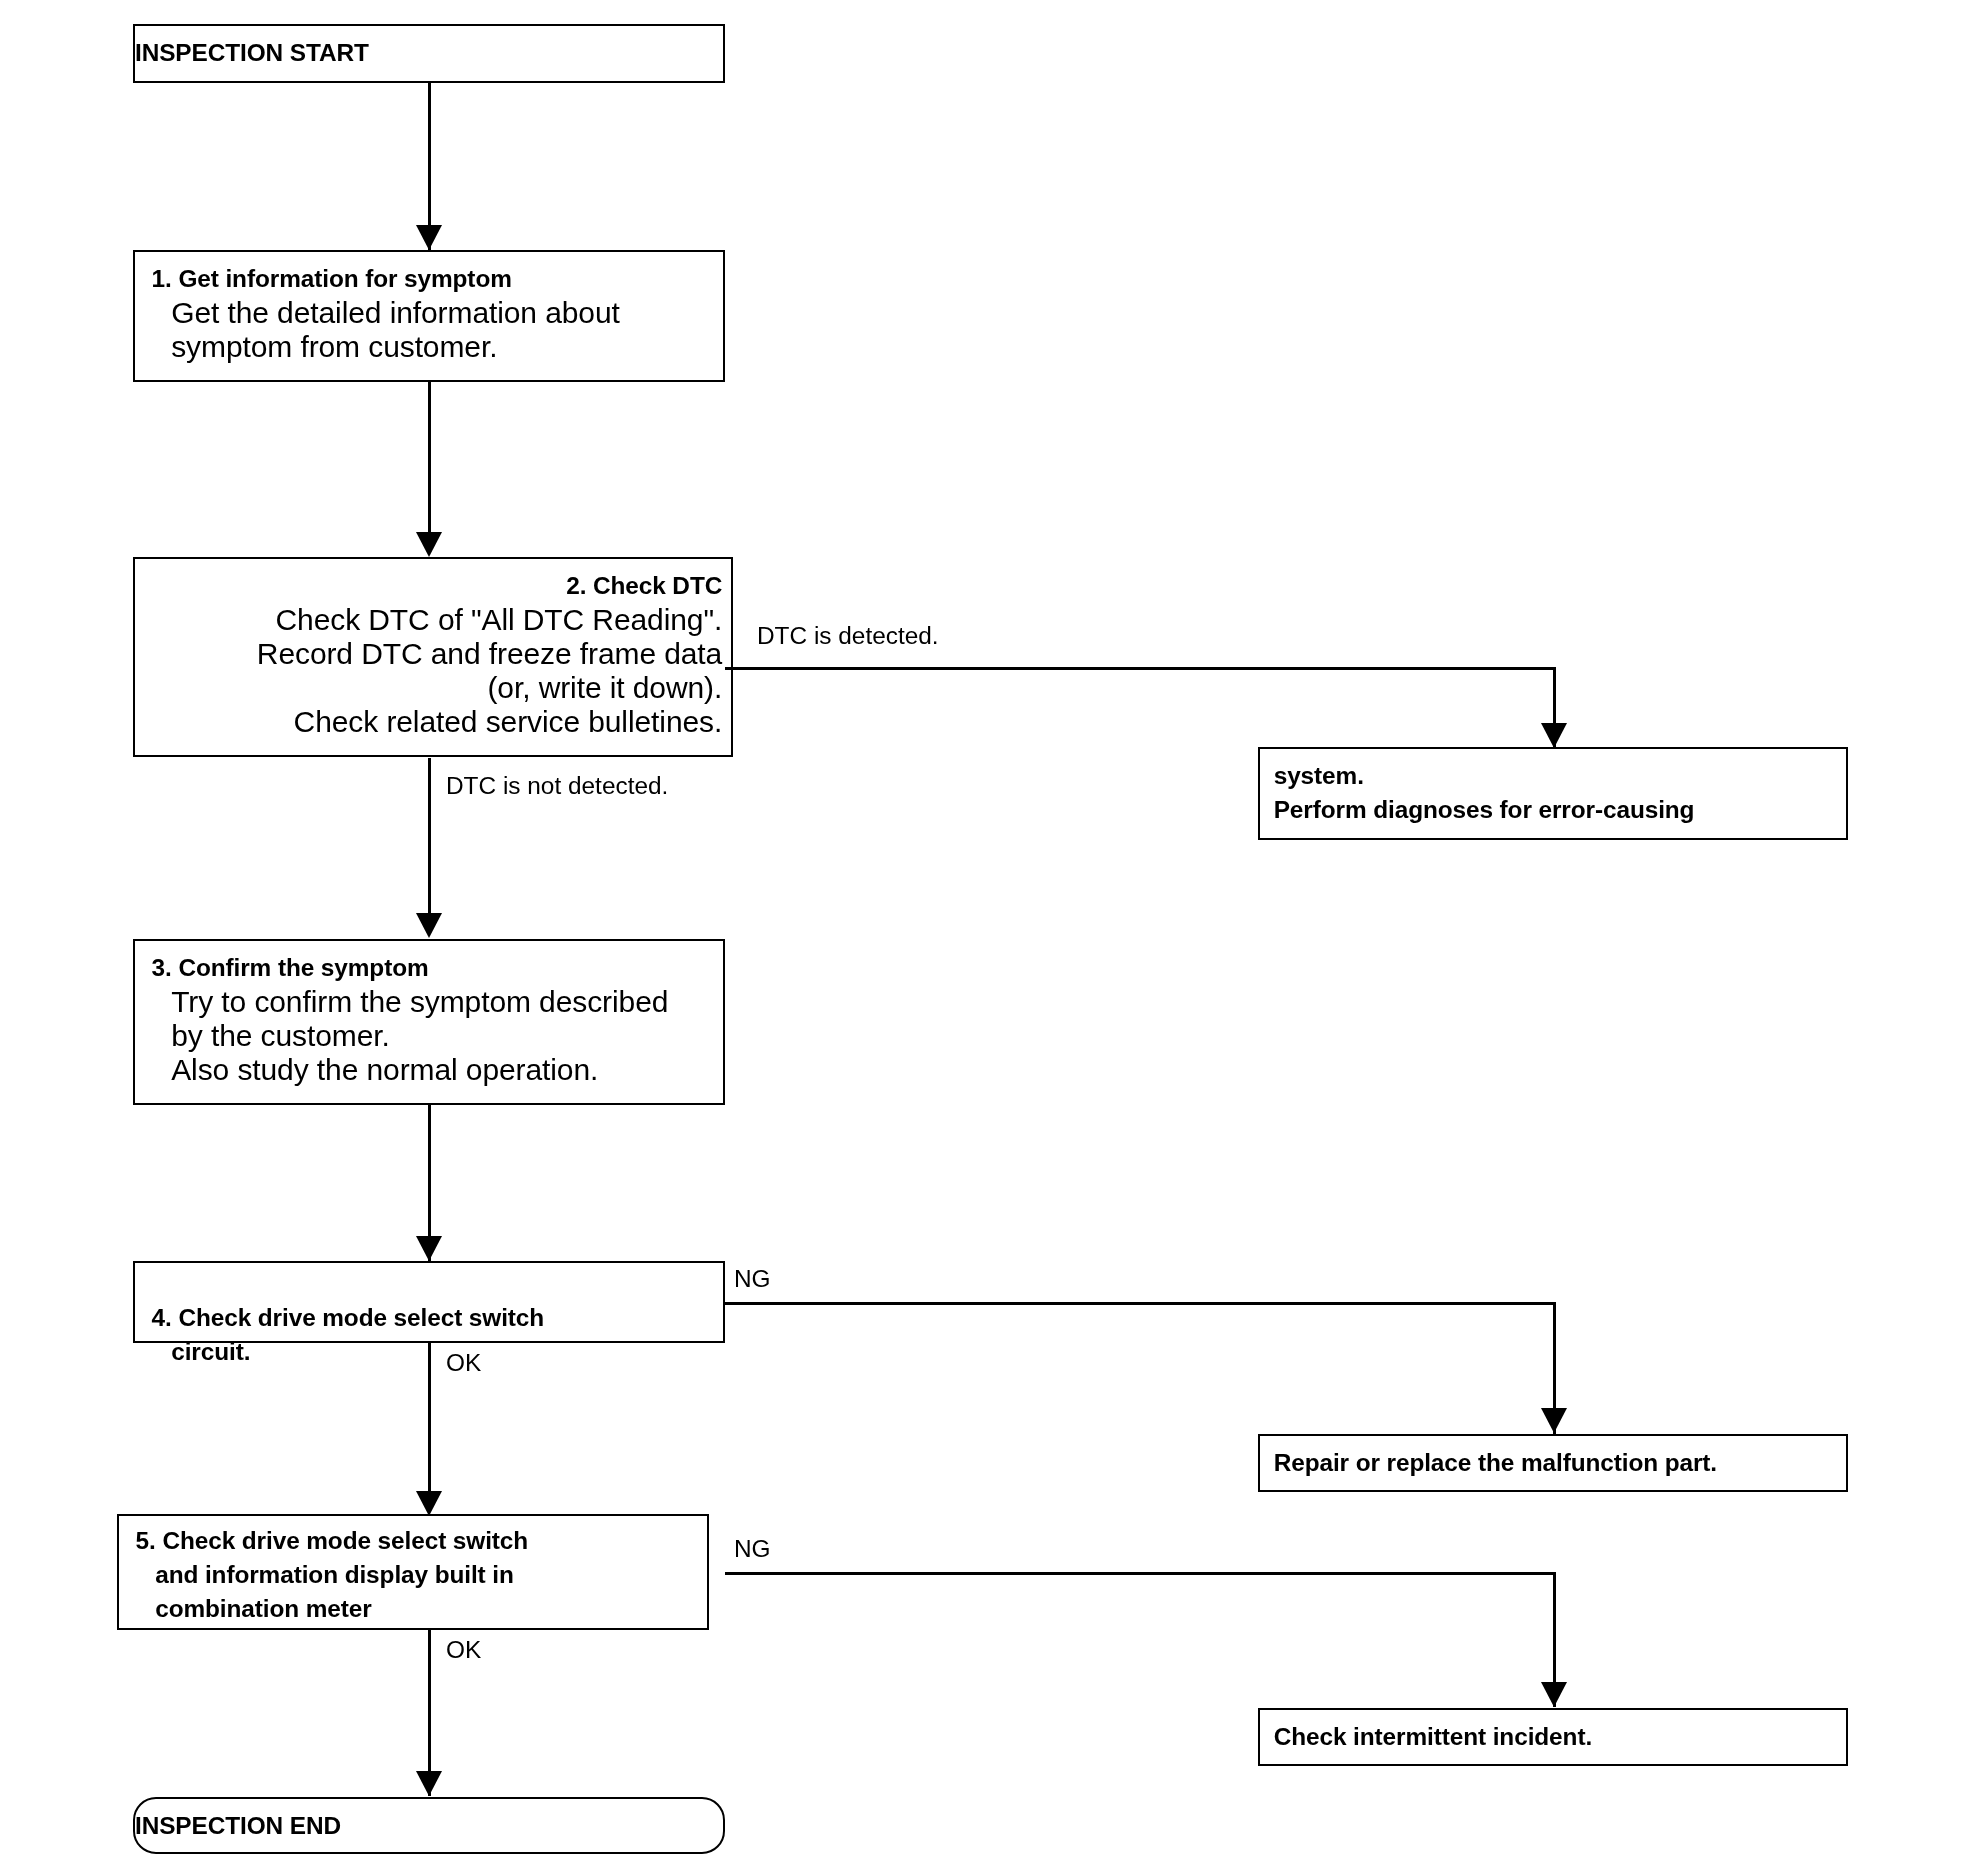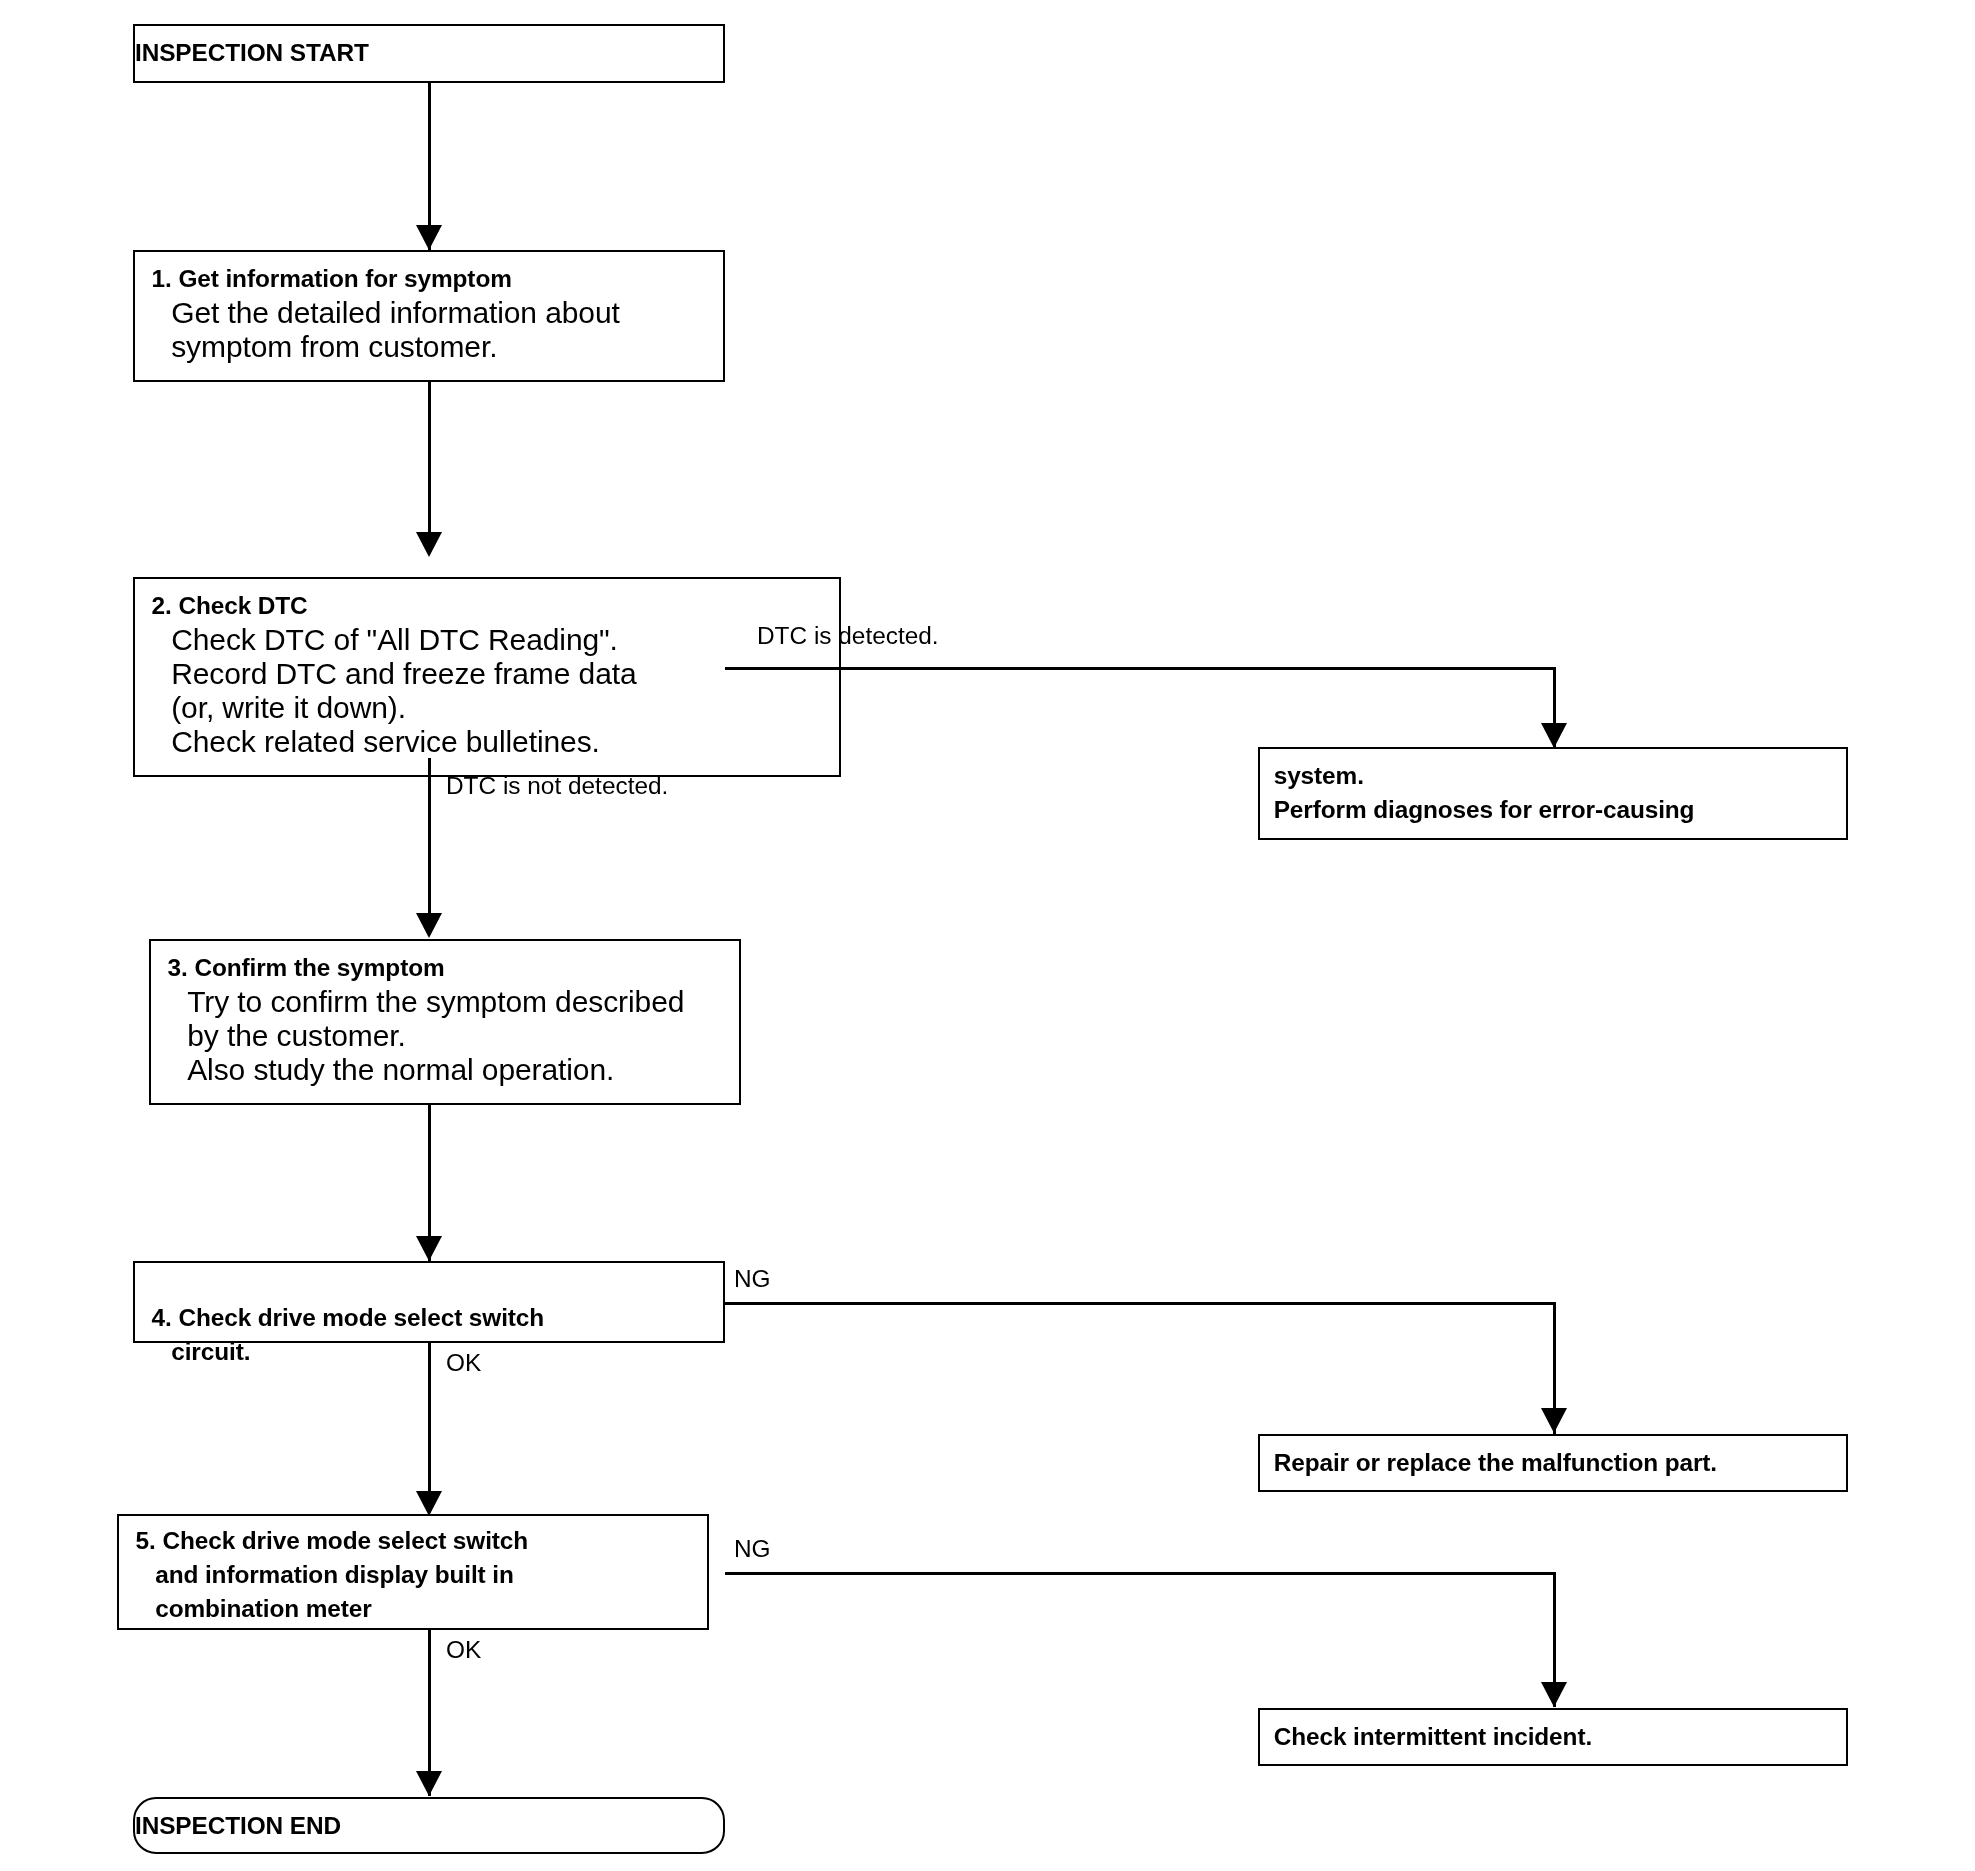--- a/index.html
+++ b/index.html
@@ -114,21 +114,21 @@
     <div class="body">
       <div class="line-b">1. Get information for symptom</div>
       <div class="line-r indent">Get the detailed information about</div>
       <div class="line-r indent">symptom from customer.</div>
     </div>
   </div>
 
   <div class="vline" style="left:428px; top:382px; height:155px;"></div>
   <div class="arrowhead" style="left:416px; top:532px;"></div>
 
-  <div class="node" style="left:133px; top:577px; width:708px; height:200px;">
+  <div class="node" style="left:133px; top:557px; width:600px; height:200px;text-align:right;">
     <div class="body">
       <div class="line-b">2. Check DTC</div>
       <div class="line-r indent">Check DTC of "All DTC Reading".</div>
       <div class="line-r indent">Record DTC and freeze frame data</div>
       <div class="line-r indent">(or, write it down).</div>
       <div class="line-r indent">Check related service bulletines.</div>
     </div>
   </div>
 
   <div class="hline" style="left:725px; top:667px; width:831px;"></div>
@@ -140,21 +140,21 @@
     <div class="body" style="left:13.7px; top:9.8px;">
       <div class="line-b">system.</div>
       <div class="line-b">Perform diagnoses for error-causing</div>
     </div>
   </div>
 
   <div class="vline" style="left:428px; top:758px; height:160px;"></div>
   <div class="arrowhead" style="left:416px; top:913px;"></div>
   <div class="edge-label" style="left:446px; top:772px;">DTC is not detected.</div>
 
-  <div class="node" style="left:133px; top:939px; width:592px; height:166px;margin-left:16px;">
+  <div class="node" style="left:133px; top:939px; width:592px; height:166px;">
     <div class="body">
       <div class="line-b">3. Confirm the symptom</div>
       <div class="line-r indent">Try to confirm the symptom described</div>
       <div class="line-r indent">by the customer.</div>
       <div class="line-r indent">Also study the normal operation.</div>
     </div>
   </div>
 
   <div class="vline" style="left:428px; top:1105px; height:161px;"></div>
   <div class="arrowhead" style="left:416px; top:1236px;"></div>

